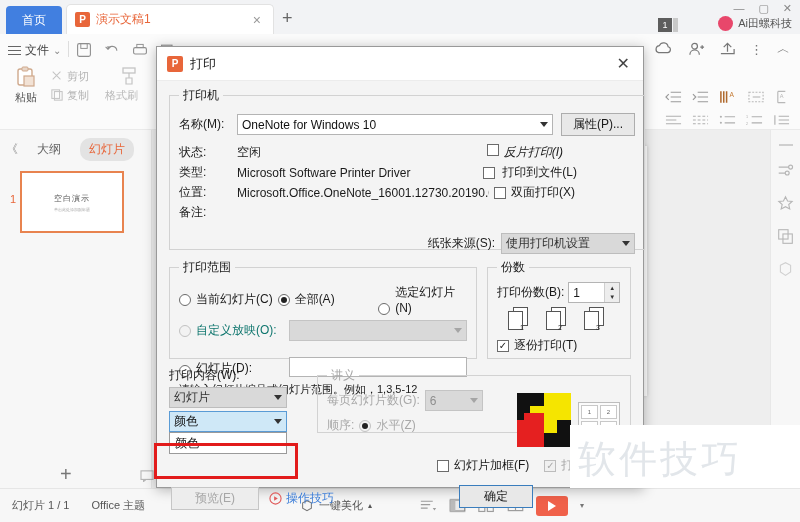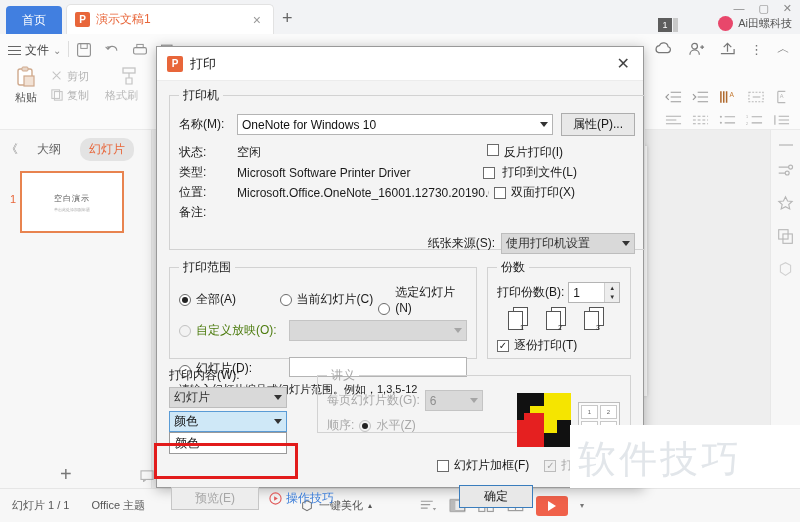--- a/index.html
+++ b/index.html
@@ -537,21 +537,21 @@
             <span class="arrow"></span>
           </div>
           <div class="btn" style="margin-left:8px;width:74px;">
             <span>属性(P)...</span>
           </div>
         </div>
 
         <div class="row" style="margin-top:8px;">
           <span class="lbl lblw">状态:</span>
           <span>空闲</span>
-          <span style="margin-left:auto;display:flex;align-items:flex-start;gap:5px;">
+          <span style="margin-left:auto;display:flex;align-items:flex-start;gap:5px;font-style:italic;">
             <span class="cb"></span>
             <span>反片打印(I)</span>
           </span>
           <span style="width:72px;"></span>
         </div>
 
         <div class="row">
           <span class="lbl lblw">类型:</span>
           <span>Microsoft Software Printer Driver</span>
           <span style="margin-left:auto;display:flex;align-items:center;gap:7px;">
@@ -584,37 +584,37 @@
           </div>
         </div>
       </fieldset>
 
       <div style="display:flex;gap:10px;margin-top:9px;">
 
         <fieldset class="grp" style="width:304px;height:100px;">
           <legend>打印范围</legend>
 
           <div style="display:flex;align-items:center;margin-top:2px;">
+            <span style="display:flex;align-items:center;gap:5px;width:104px;">
+              <span class="rb"></span>
+              <span>当前幻灯片(C)</span>
+            </span>
             <span style="display:flex;align-items:center;gap:5px;width:106px;">
               <span class="rb sel"></span>
               <span>全部(A)</span>
-            </span>
-            <span style="display:flex;align-items:center;gap:5px;width:104px;">
-              <span class="rb"></span>
-              <span>当前幻灯片(C)</span>
             </span>
             <span style="display:flex;align-items:flex-end;gap:5px;">
               <span class="rb"></span>
               <span>选定幻灯片(N)</span>
             </span>
           </div>
 
           <div style="display:flex;align-items:center;gap:5px;margin-top:5px;">
             <span class="rb dis"></span>
-            <span style="color:#4d7c0f;width:88px;">自定义放映(O):</span>
+            <span style="color:#0f766e;width:88px;">自定义放映(O):</span>
             <div class="combo disabled" style="width:178px;">
               <span></span>
               <span class="arrow"></span>
             </div>
           </div>
 
           <div style="display:flex;align-items:flex-end;gap:5px;margin-top:16px;">
             <span class="rb"></span>
             <span style="width:88px;">幻灯片(D):</span>
             <div class="txtin" style="width:178px;"></div>

